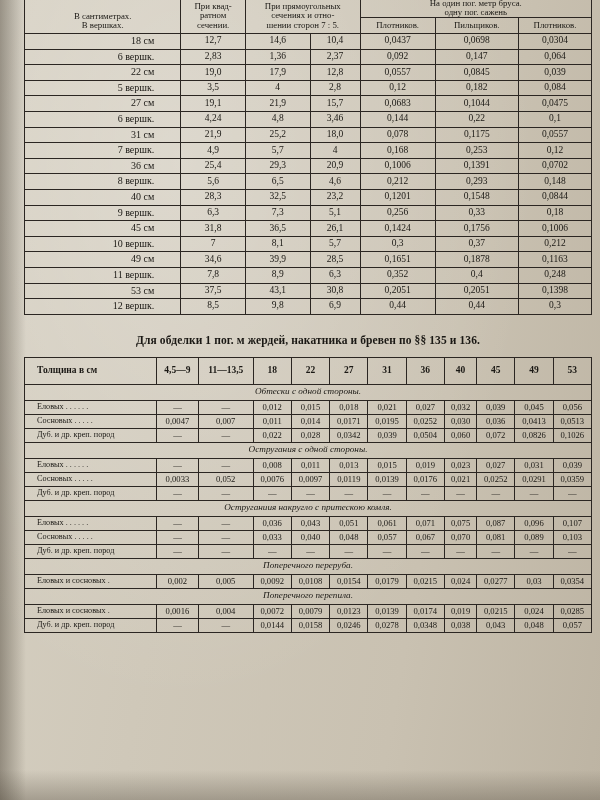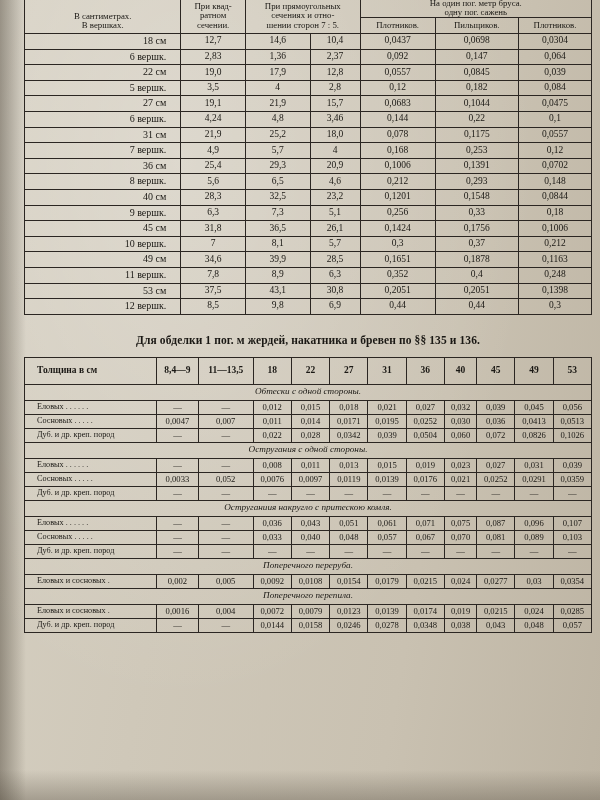--- a/index.html
+++ b/index.html
@@ -35,21 +35,21 @@
     border:1px solid #2b2622;
     padding:0px 2px;
     font-size:9.5px;
     line-height:1.05;
     text-align:center;
     vertical-align:middle;
     font-family:"Liberation Serif", serif;
   }
   .t1 td,.t1 th{height:14.6px;}
   .hdr-left{}
-  .rowlabel{text-align:right;padding-right:14px;font-size:10px;}
+  .rowlabel{text-align:right;padding-right:26px;font-size:10px;}
 
   
   .t1{margin-top:-2px;}
   .t1 .c0{width:150px;}
   .t1 .c1{width:62px;}
   .t1 .c2{width:62px;}
   .t1 .c3{width:48px;}
   .t1 .c4{width:72px;}
   .t1 .c5{width:80px;}
   .t1 .c6{width:70px;}
@@ -288,21 +288,21 @@
           </tr>
         </tbody>
     </table>
 
     <div class="caption">Для обделки 1 пог. м жердей, накатника и бревен по §§ 135 и 136.</div>
 
     <table class="t2">
       <thead>
         <tr>
           <td class="lbl thickhdr">Толщина в см</td>
-        <td class="thickhdr">8,4—9</td>
+        <td class="thickhdr">4,5—9</td>
             <td class="thickhdr">11—13,5</td>
             <td class="thickhdr">18</td>
             <td class="thickhdr">22</td>
             <td class="thickhdr">27</td>
             <td class="thickhdr">31</td>
             <td class="thickhdr">36</td>
             <td class="thickhdr">40</td>
             <td class="thickhdr">45</td>
             <td class="thickhdr">49</td>
             <td class="thickhdr">53</td>

